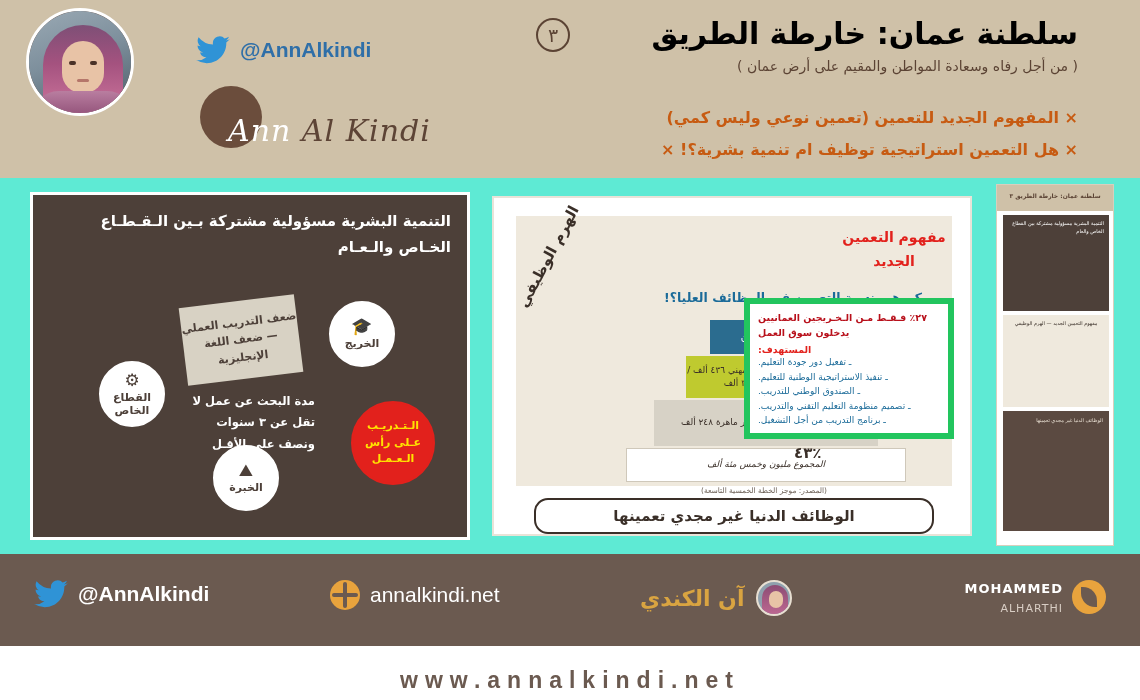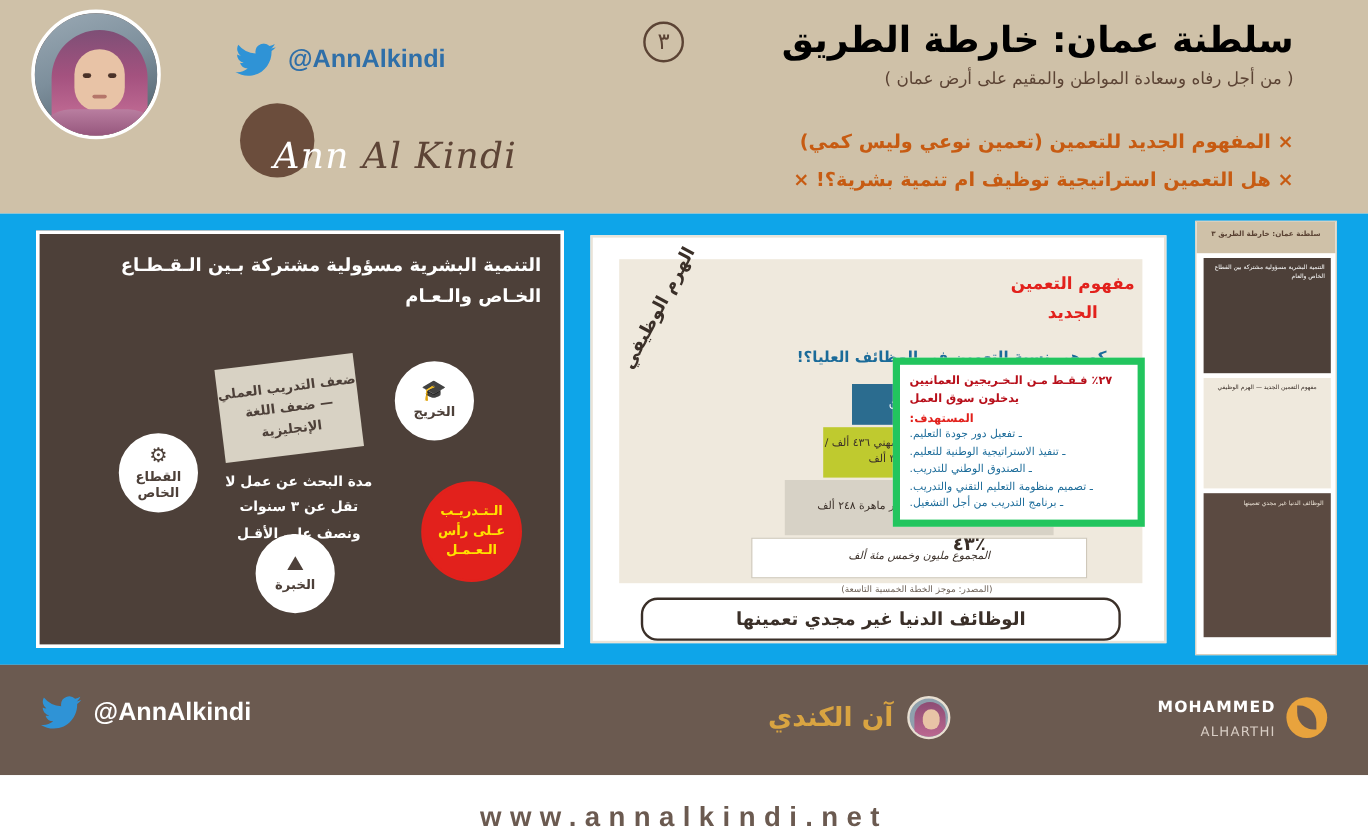--- a/index.html
+++ b/index.html
@@ -92,21 +92,21 @@
     position: absolute; right: 62px; direction: rtl; text-align: right;
     width: 600px; font-size: 16px; font-weight: bold; color: #c75b12;
   }
   .bullet-1 { top: 108px; }
   .bullet-2 { top: 140px; }
 
   
   .body-area {
     position: absolute; left: 0; top: 178px;
     width: 1140px; height: 376px;
-    background: #0ea5e9;
+    background: #5eead4;
   }
 
   
   .panel-left {
     position: absolute; left: 30px; top: 14px;
     width: 440px; height: 348px;
     background: #4d4039;
     border: 3px solid #ffffff;
   }
   .pl-title {
@@ -129,21 +129,21 @@
   .ico { font-size: 17px; color:#4d4039; line-height:1; margin-bottom:2px; }
   .card-weak {
     position: absolute; left: 150px; top: 106px;
     width: 116px; height: 78px;
     background: #d8d2c4; transform: rotate(-7deg);
     display:flex; align-items:center; justify-content:center;
   }
   .card-weak .t { direction: rtl; text-align:center; font-size: 11px; font-weight:bold; color:#4d4039; line-height:1.6; }
   .note-search {
     position: absolute; left: 150px; top: 196px; width: 132px;
-    direction: rtl; text-align: center;
+    direction: rtl; text-align: right;
     font-size: 11.5px; font-weight: bold; color: #ffffff; line-height: 1.85;
   }
 
   
   .panel-mid {
     position: absolute; left: 492px; top: 18px;
     width: 480px; height: 340px;
     background: #ffffff; border: 2px solid #e9e3d8;
   }
   .pm-inner { position:absolute; left:22px; top:18px; width: 436px; height: 270px; background:#efe9dd; }
@@ -376,20 +376,24 @@
   </div>
 
   <div class="footer">
     <div class="f-item f-twitter">
       <svg class="tw-bird" viewBox="0 0 24 20">
         <path fill="#2f93d6" d="M24 2.4c-.9.4-1.8.7-2.8.8 1-.6 1.8-1.6 2.2-2.7-1 .6-2 1-3.1 1.2A4.9 4.9 0 0 0 11.9 5c0 .4 0 .8.1 1.1A13.9 13.9 0 0 1 1.7.9 4.9 4.9 0 0 0 3.2 7.4a4.8 4.8 0 0 1-2.2-.6v.1c0 2.3 1.7 4.3 3.9 4.7-.4.1-.9.2-1.3.2-.3 0-.6 0-.9-.1a4.9 4.9 0 0 0 4.6 3.4A9.9 9.9 0 0 1 0 17.2 13.9 13.9 0 0 0 7.5 19.4c9.1 0 14-7.5 14-14v-.7c1-.7 1.8-1.6 2.5-2.3z"></path>
       </svg>
       <span class="txt">@AnnAlkindi</span>
     </div>
 
+    <div class="f-item f-web">
+      <span class="globe"></span>
+      <span class="txt">annalkindi.net</span>
+    </div>
 
     <div class="f-name">
       <span class="ar">آن الكندي</span>
       <span class="f-av">
         <span class="sc"></span>
           <span class="fc"></span>
       </span>
     </div>
 
     <div class="f-brand">

